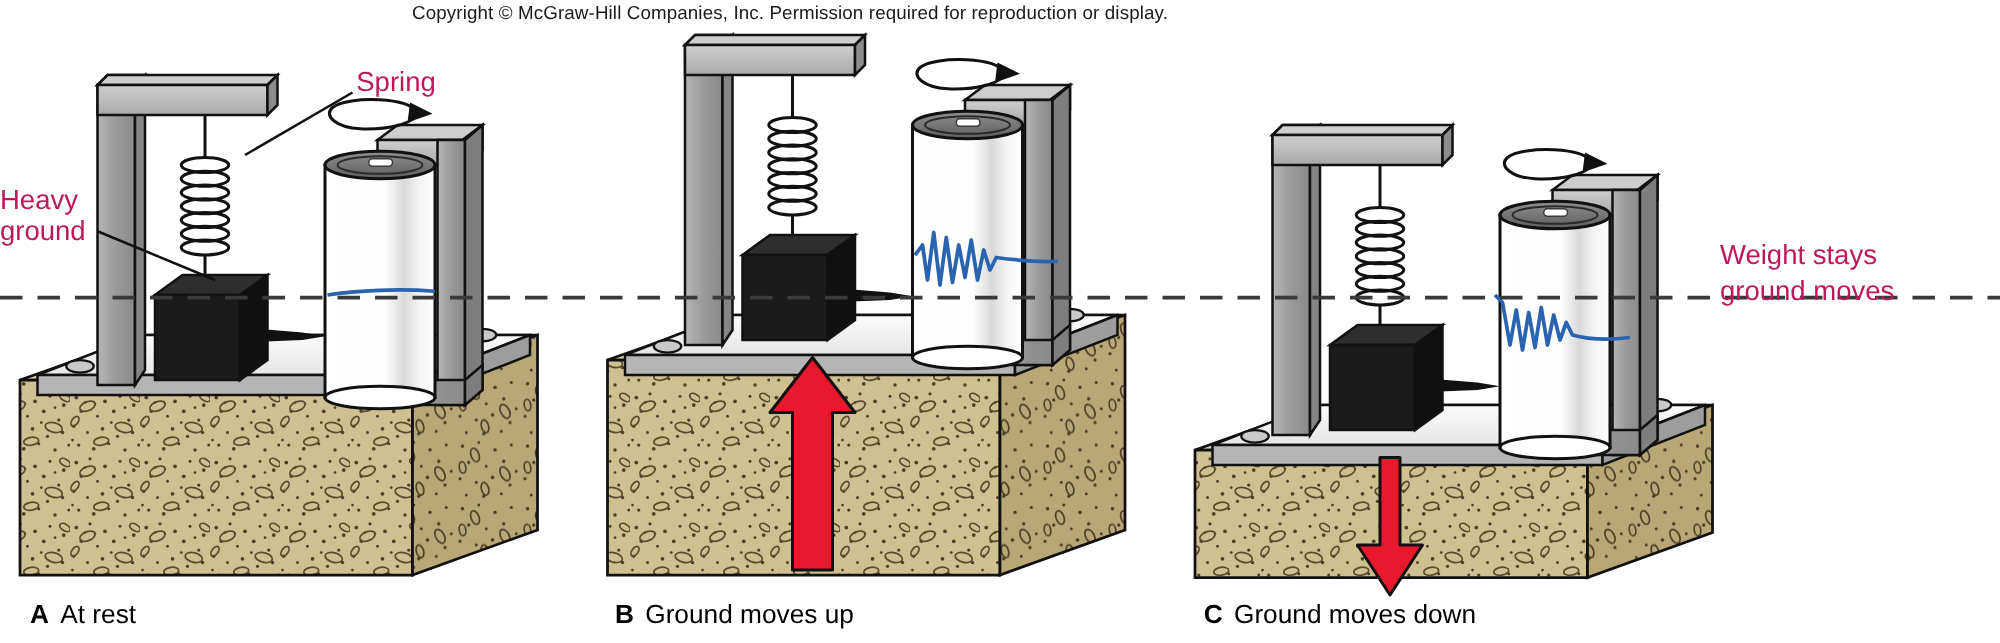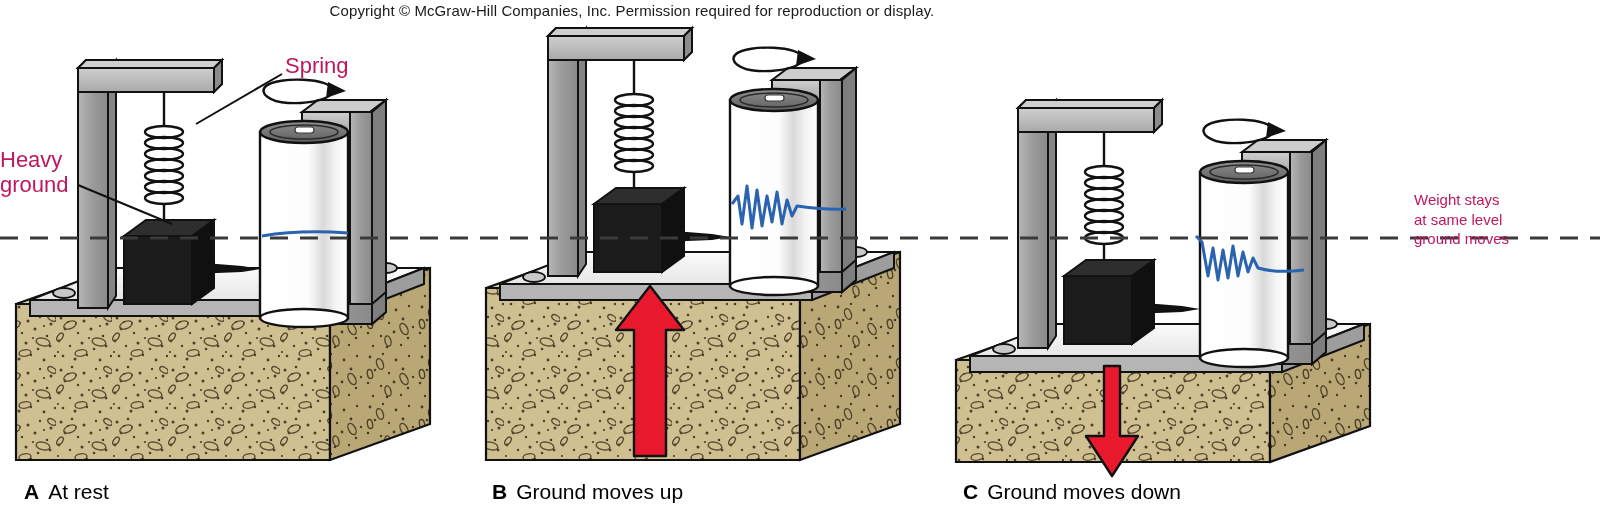--- a/index.html
+++ b/index.html
@@ -11,21 +11,21 @@
     font-size:15px;color:#1a1a1a;font-family:"Liberation Sans",sans-serif;letter-spacing:.1px;
   }
   .caption{position:absolute;font-size:21px;color:#000;font-family:"Liberation Sans",sans-serif;white-space:nowrap;}
   .caption .ltr{font-weight:bold;margin-right:9px;}
   .cap-a{left:24px;top:480px;}
   .cap-b{left:492px;top:480px;text-align:right;}
   .cap-c{left:963px;top:480px;}
   .annot{position:absolute;font-size:22px;color:#be185d;line-height:1.18;font-family:"Liberation Sans",sans-serif;}
   .an-spring{left:285px;top:53px;}
   .an-heavy{left:0px;top:148px;line-height:1.12;}
-  .an-right{left:1414px;top:190px;font-size:15px;line-height:1.30;}
+  .an-right{left:1376px;top:190px;font-size:22px;line-height:1.30;}
 </style>
 </head>
 <body>
 
 <div id="stage">
 
   <div class="copy">Copyright © McGraw-Hill Companies, Inc. Permission required for reproduction or display.</div>
 
   <svg class="fig" viewBox="0 0 1600 514">
     <defs>
@@ -246,21 +246,20 @@
 
   <div class="annot an-spring">Spring</div>
 
   <div class="annot an-heavy">
     <div>Heavy</div>
     <div>ground</div>
   </div>
 
   <div class="annot an-right">
     <div>Weight stays</div>
-    <div>at same level</div>
     <div>ground moves</div>
   </div>
 
   <div class="caption cap-a">
     <span class="ltr">A</span><span>At rest</span>
   </div>
   <div class="caption cap-b">
     <span class="ltr">B</span><span>Ground moves up</span>
   </div>
   <div class="caption cap-c">

